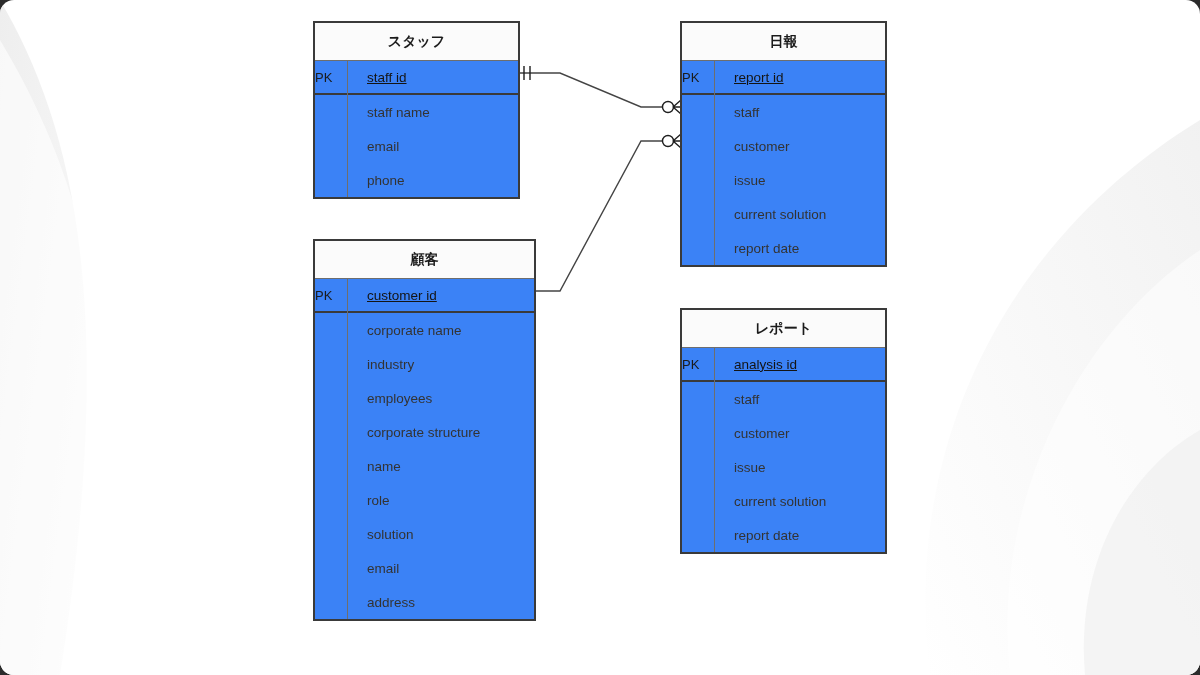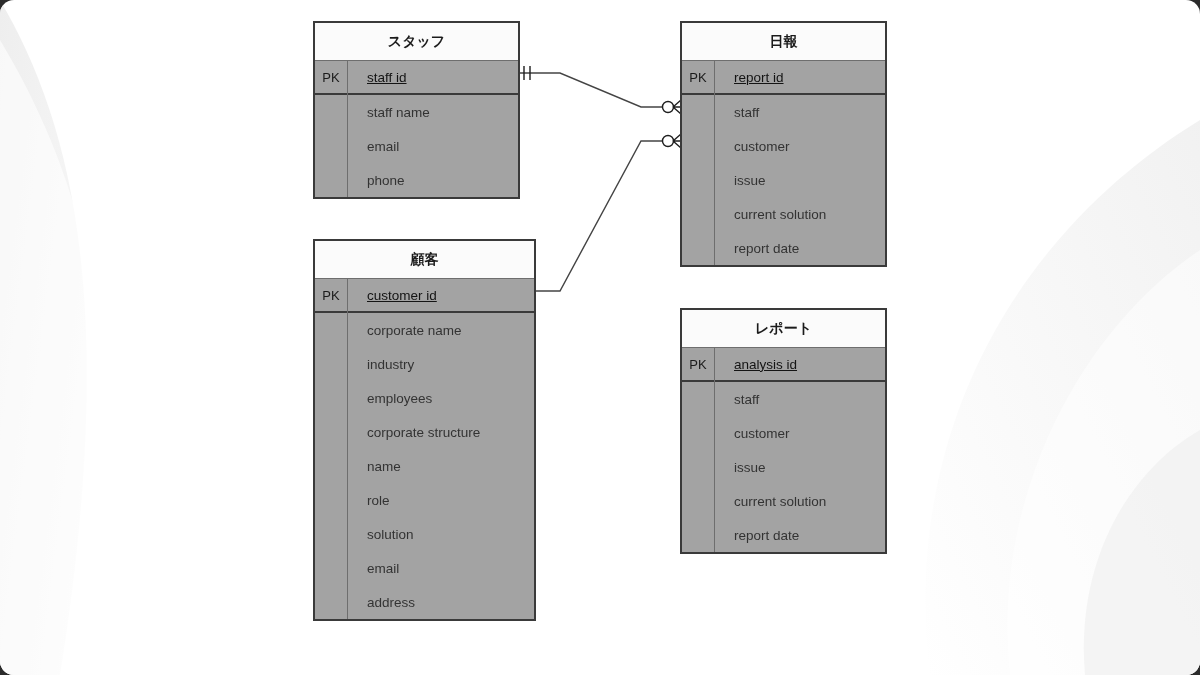--- a/index.html
+++ b/index.html
@@ -22,21 +22,21 @@
     inset: 0;
     width: 100%;
     height: 100%;
     pointer-events: none;
   }
   
   .entity {
     position: absolute;
     box-sizing: border-box;
     border: 2px solid #3a3a3a;
-    background: #a3a3a3;
+    background: #3b82f6;
   }
   .entity-title {
     box-sizing: border-box;
     height: 38px;
     line-height: 36px;
     text-align: center;
     font-size: 14px;
     font-weight: bold;
     color: #1b1b1b;
     border-bottom: 1px solid #6e6e6e;
@@ -60,21 +60,20 @@
     height: 34px;
   }
   .row.pk-row {
     border-bottom: 2px solid #3a3a3a;
   }
   .row-key {
     box-sizing: border-box;
     flex: 0 0 auto;
     font-size: 13px;
     color: #1b1b1b;
-    text-align: center;
   }
   .row-name {
     box-sizing: border-box;
     flex: 1 1 auto;
     font-size: 13.5px;
     color: #333333;
     padding-left: 20px;
     white-space: nowrap;
   }
   .row.pk-row .row-name {

